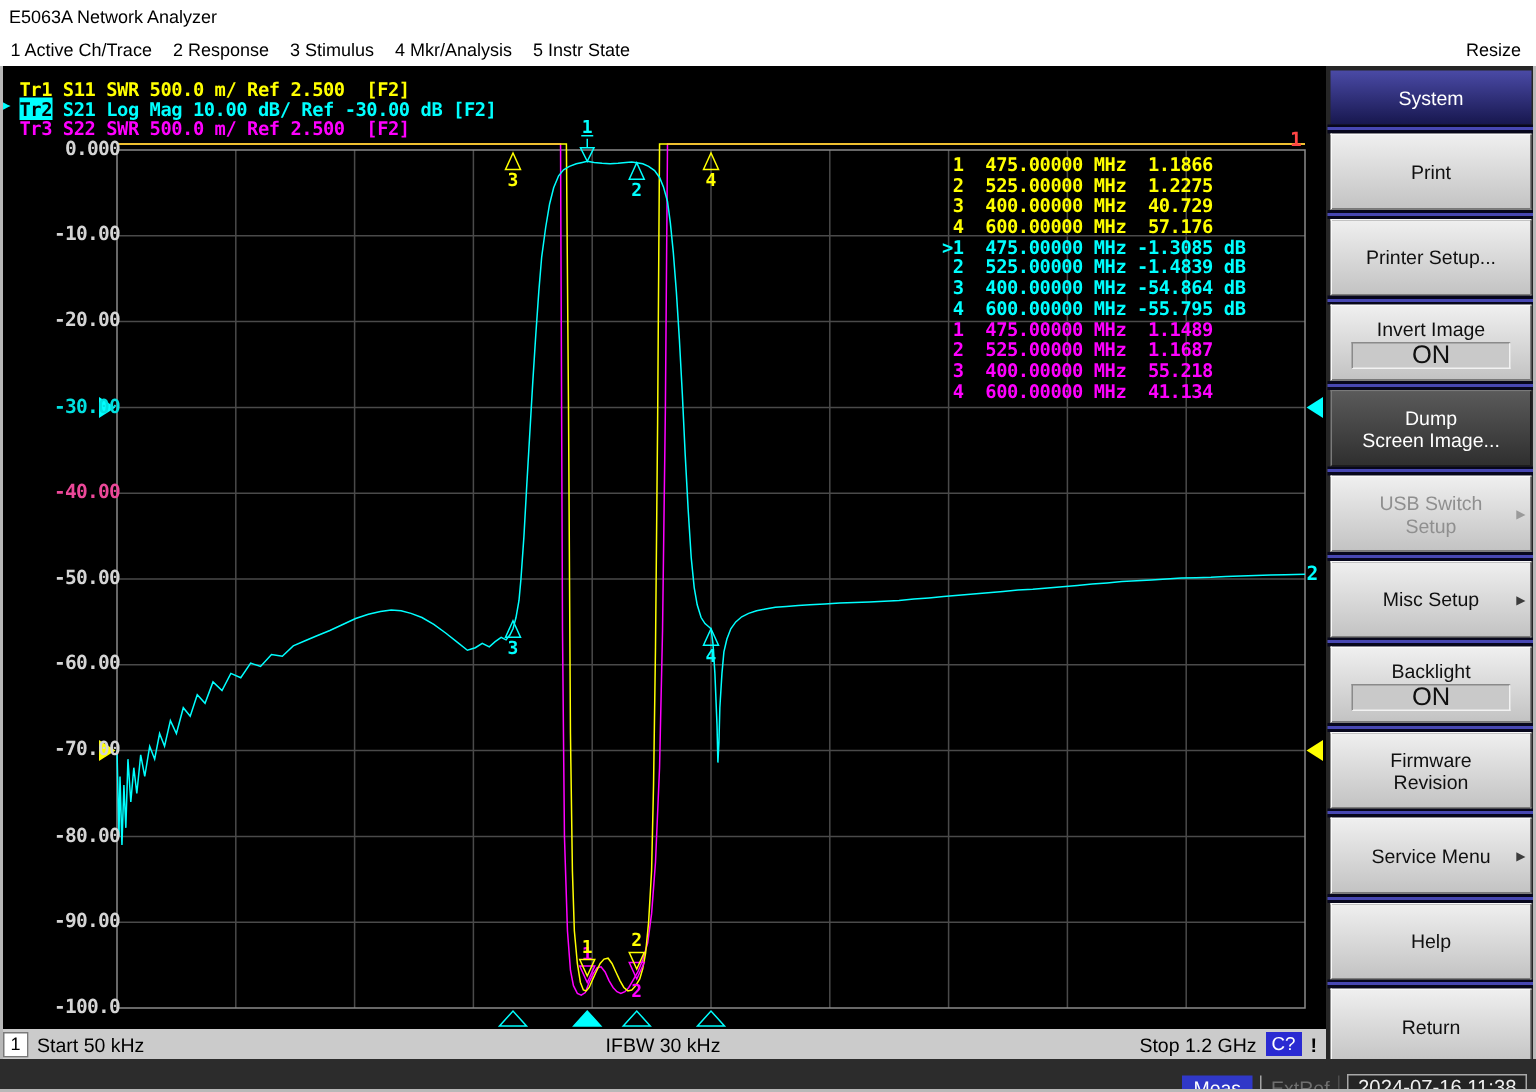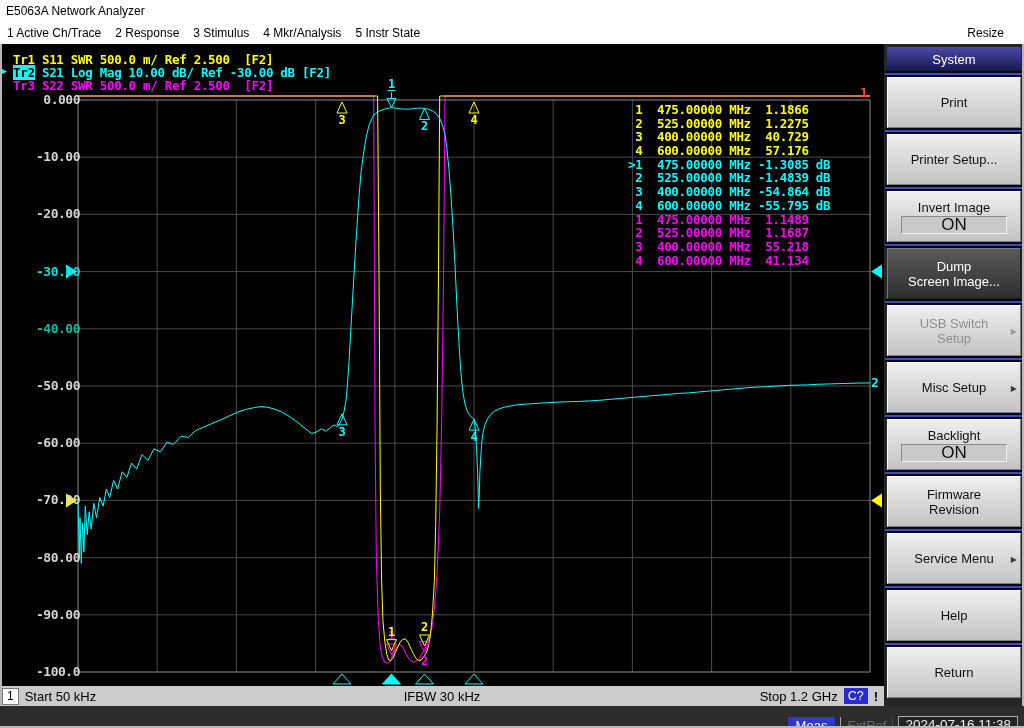--- a/index.html
+++ b/index.html
@@ -4,34 +4,34 @@
 <style>
   html,body{margin:0;padding:0;background:#777;}
   .app{position:relative;width:1024px;height:728px;background:#000;overflow:hidden;
        font-family:"Liberation Sans",sans-serif;}
   .titlebar{position:absolute;left:0;top:0;width:1024px;height:22px;background:#fff;color:#000;
             font:12px "Liberation Sans",sans-serif;}
   .titlebar span{position:absolute;left:6px;top:4px;}
   .menubar{position:absolute;left:0;top:22px;width:1024px;height:22px;background:#fff;color:#000;
            display:flex;align-items:center;font:12px "Liberation Sans",sans-serif;}
   .menu-item{padding:3px 7px;white-space:nowrap;}
-  .menu-resize{margin-left:auto;padding-right:20px;}
+  .menu-resize{margin-left:auto;padding-right:10px;}
   .screen{position:absolute;left:0;top:44px;width:884px;height:642px;background:#000;}
   .tr-row{position:absolute;left:0;height:13px;width:640px;padding-left:13px;white-space:pre;
           font:bold 12.5px "DejaVu Sans Mono",monospace;letter-spacing:-0.3px;}
   .tr-arrow{position:absolute;left:1px;top:0;font-size:10px;}
   .tr-name-active{background:#00ffff;color:#000;}
   #plot{position:absolute;left:0;top:0;}
   .ylab{position:absolute;left:0;width:72px;text-align:right;
         font:bold 13px "DejaVu Sans Mono",monospace;letter-spacing:-0.5px;margin-left:8px;}
   #mktable{position:absolute;left:628px;top:59px;font:bold 12.5px "DejaVu Sans Mono",monospace;
            letter-spacing:-0.3px;}
   .mkrow{white-space:pre;line-height:13.7px;height:13.7px;}
   .sidebar{position:absolute;left:884px;top:44px;width:140px;height:662px;background:#262626;}
-  .sk-title{height:24px;margin:3px 3px 0 3px;background:linear-gradient(#4a4aa6,#17174e);color:#fff;
+  .sk-title{height:36px;margin:3px 3px 0 3px;background:linear-gradient(#4a4aa6,#17174e);color:#fff;
             display:flex;align-items:center;justify-content:center;font:13px "Liberation Sans",sans-serif;}
   .sk-sep{height:6px;margin:0 1px;
      background:linear-gradient(to bottom,#07071c 0,#07071c 2px,#4747b2 2px,#4747b2 4px,#07071c 4px,#07071c 6px);}
   .sk-btn{position:relative;height:51px;margin:0 3px;
      background:linear-gradient(#efefef,#c3c3c3);
      border:1px solid #7d7d7d;border-top-color:#fafafa;border-left-color:#fafafa;
      display:flex;flex-direction:column;align-items:center;justify-content:center;
      font:13px "Liberation Sans",sans-serif;color:#101010;box-sizing:border-box;}
   .sk-btn.pressed{background:linear-gradient(#5a5a5a,#2f2f2f);color:#fff;
      border-color:#1c1c1c;border-top-color:#7a7a7a;border-left-color:#7a7a7a;}
@@ -134,21 +134,21 @@
 
     <div class="tr-row" style="top:8px;"><span class="tr-name" style="color:#ffff00;">Tr1</span><span style="color:#ffff00;"> S11 SWR 500.0 m/ Ref 2.500  [F2]</span></div>
     <div class="tr-row" style="top:21px;"><span class="tr-arrow" style="color:#00ffff;">▶</span><span class="tr-name tr-name-active">Tr2</span><span style="color:#00ffff;"> S21 Log Mag 10.00 dB/ Ref -30.00 dB [F2]</span></div>
     <div class="tr-row" style="top:34px;"><span class="tr-name" style="color:#ff00ff;">Tr3</span><span style="color:#ff00ff;"> S22 SWR 500.0 m/ Ref 2.500  [F2]</span></div>
 
     <div id="ylabels">
         <div class="ylab" style="top: 48px; color: rgb(212, 212, 212);">0.000</div>
         <div class="ylab" style="top: 105.2px; color: rgb(212, 212, 212);">-10.00</div>
         <div class="ylab" style="top: 162.4px; color: rgb(212, 212, 212);">-20.00</div>
         <div class="ylab" style="top: 219.6px; color: rgb(0, 224, 224);">-30.00</div>
-        <div class="ylab" style="top: 276.8px; color: #14b8a6;">-40.00</div>
+        <div class="ylab" style="top: 276.8px; color: #ec4899;">-40.00</div>
         <div class="ylab" style="top: 334px; color: rgb(212, 212, 212);">-50.00</div>
         <div class="ylab" style="top: 391.2px; color: rgb(212, 212, 212);">-60.00</div>
         <div class="ylab" style="top: 448.4px; color: rgb(212, 212, 212);">-70.00</div>
         <div class="ylab" style="top: 505.6px; color: rgb(212, 212, 212);">-80.00</div>
         <div class="ylab" style="top: 562.8px; color: rgb(212, 212, 212);">-90.00</div>
         <div class="ylab" style="top: 620px; color: rgb(212, 212, 212);">-100.0</div>
       </div>
     <div id="mktable">
         <div style="color: rgb(255, 255, 0);">
           <div class="mkrow"> 1  475.00000 MHz  1.1866</div>

